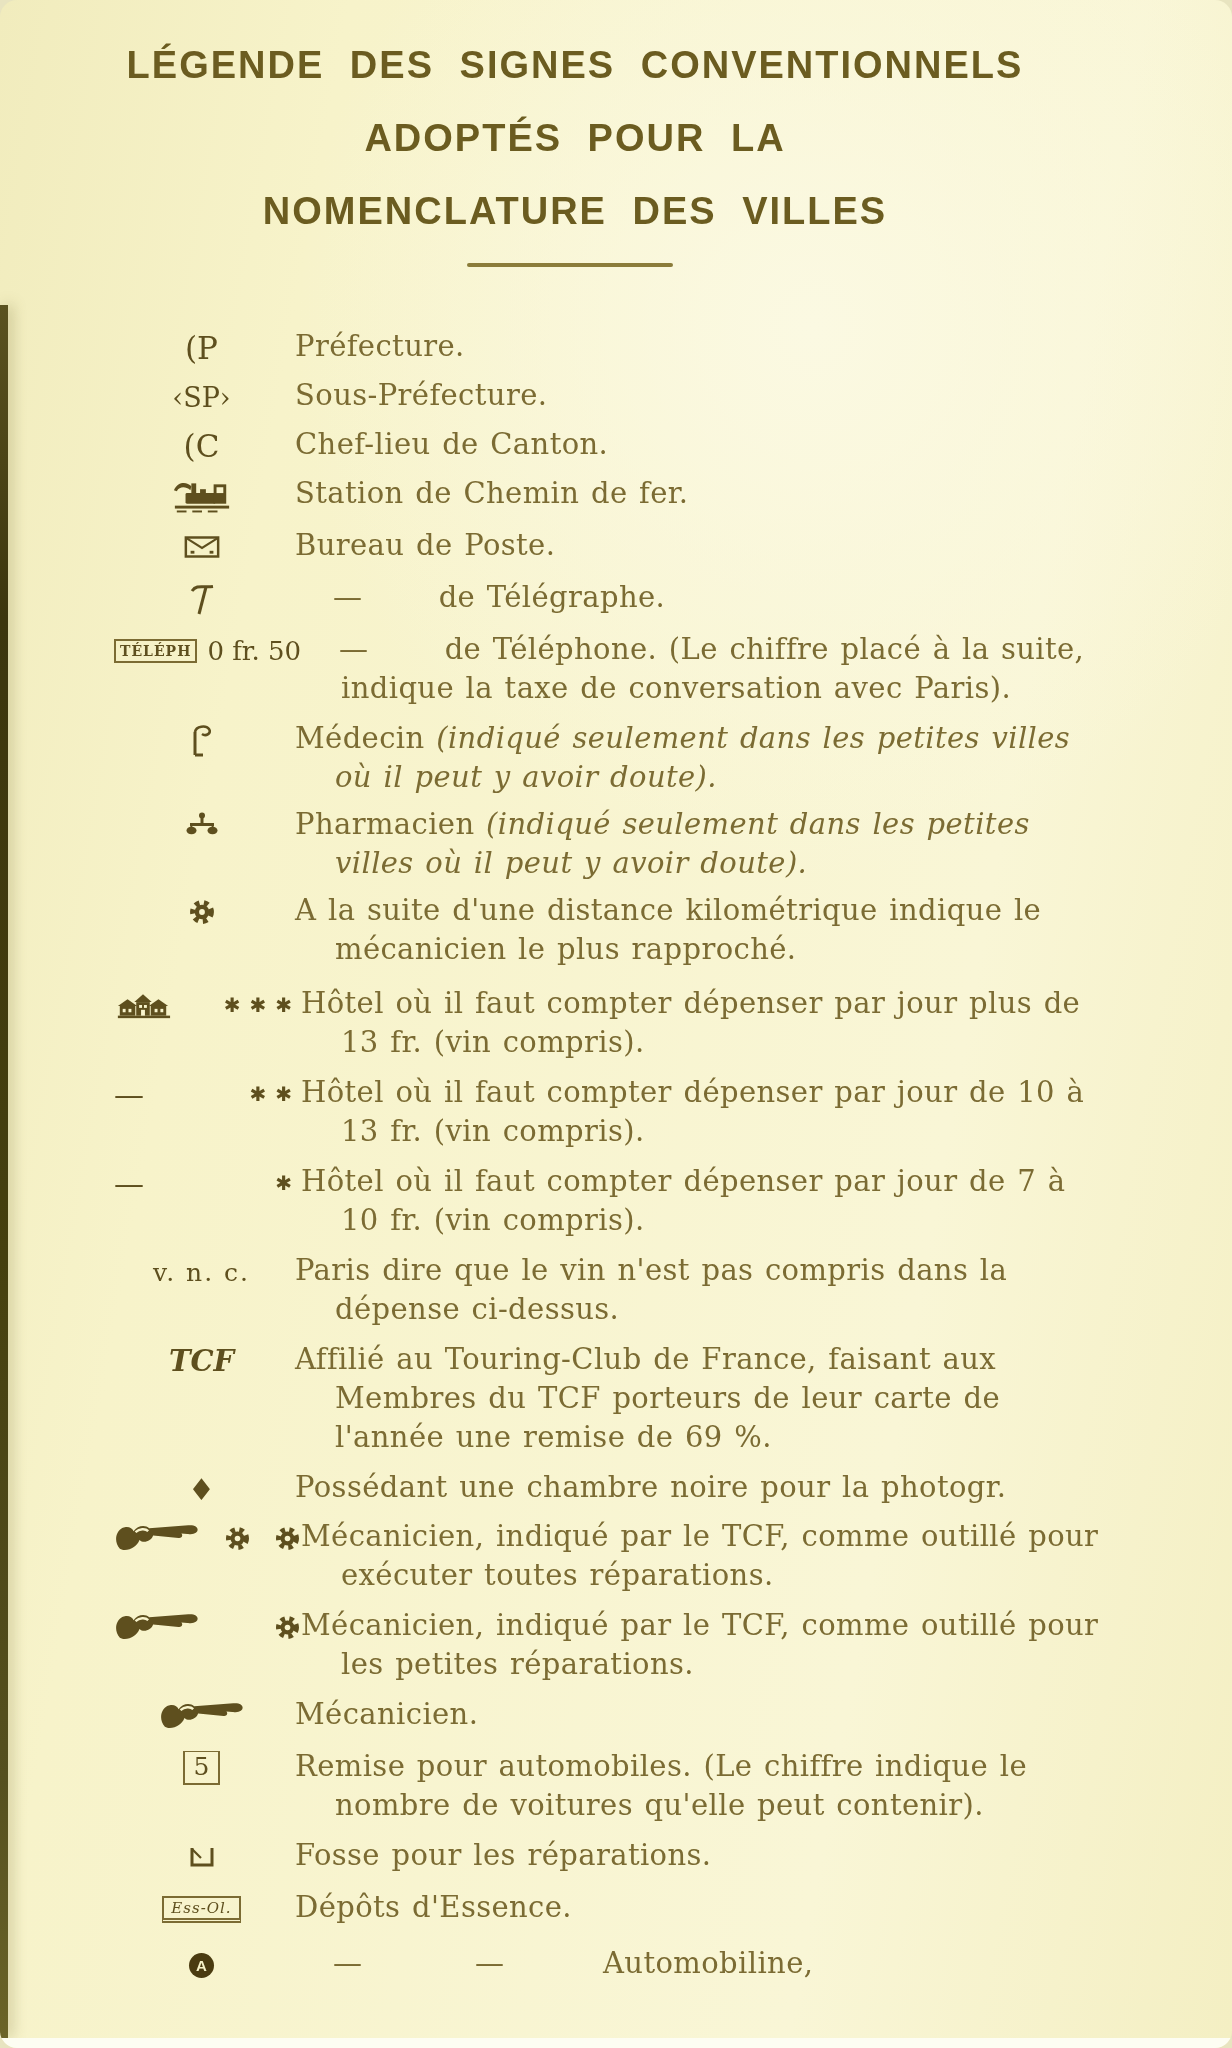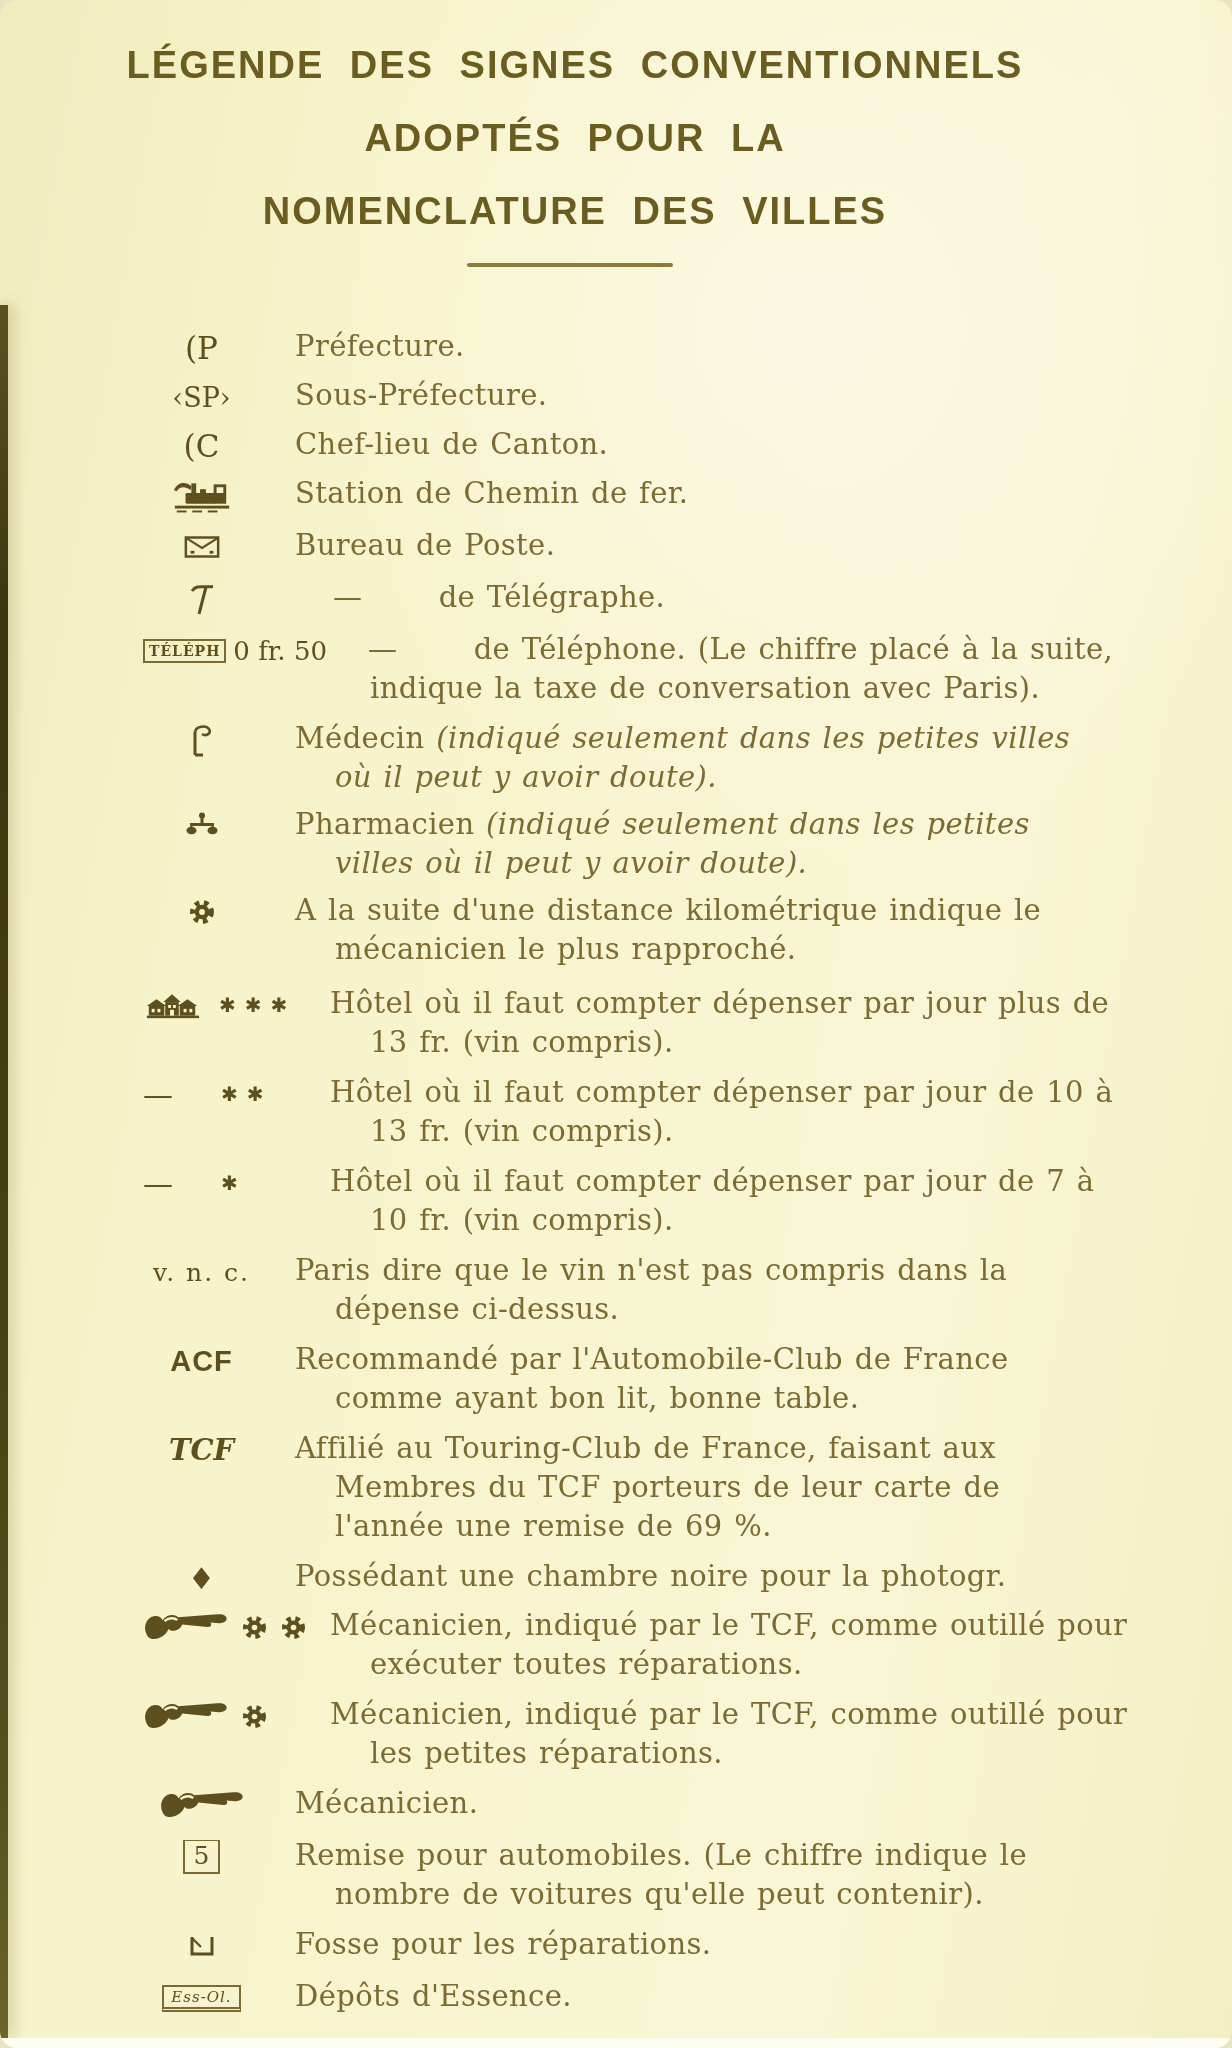--- a/index.html
+++ b/index.html
@@ -39,21 +39,21 @@
   .rule{width:206px;height:4px;background:#8b7c3a;margin:30px 0 60px 467px;border-radius:2px;}
   .legend{padding-left:108px;}
   .entry{display:flex;align-items:flex-start;margin-bottom:8px;}
   .mt1{margin-top:11px;}
   .mt2{margin-top:15px;}
   .sym{
     flex:0 0 187px;min-height:40px;
     display:flex;align-items:center;justify-content:center;
     color:var(--ink);padding-top:1px;white-space:nowrap;
   }
-  .sym.left{justify-content:flex-start;padding-left:6px;margin-left:29px;}
+  .sym.left{justify-content:space-between;padding-left:6px;}
   .desc{
     flex:1;max-width:762px;
     font-size:29px;line-height:39px;letter-spacing:.4px;word-spacing:2px;
     padding-left:40px;text-indent:-40px;color:var(--ink);
   }
   .sig-text{font-size:31px;color:var(--ink-dark);}
   .sig-sp{font-size:27px;color:var(--ink-dark);font-family:"DejaVu Serif",serif;}
   .sig-small{font-size:25px;letter-spacing:2px;color:var(--ink-dark);text-align:center;}
   .sig-acf{font-family:"Liberation Sans",sans-serif;font-weight:bold;font-size:29px;letter-spacing:1px;color:var(--ink-dark);}
   .sig-tcf{font-style:italic;font-weight:bold;font-size:29px;color:var(--ink-dark);}
@@ -296,28 +296,20 @@
 
       <div class="entry mt1">
         <div class="sym">
           <span class="sig-small">v. n. c.</span>
         </div>
         <div class="desc">
           <span>Paris dire que le vin n'est pas compris dans la dépense ci-dessus.</span>
         </div>
       </div>
 
-      <div class="entry mt1">
-        <div class="sym">
-          <span class="sig-acf">ACF</span>
-        </div>
-        <div class="desc">
-          <span>Recommandé par l'Automobile-Club de France comme ayant bon lit, bonne table.</span>
-        </div>
-      </div>
 
       <div class="entry mt1">
         <div class="sym">
           <span class="sig-tcf">TCF</span>
         </div>
         <div class="desc">
           <span>Affilié au Touring-Club de France, faisant aux Membres du TCF porteurs de leur carte de l'année une remise de 69 %.</span>
         </div>
       </div>
 

